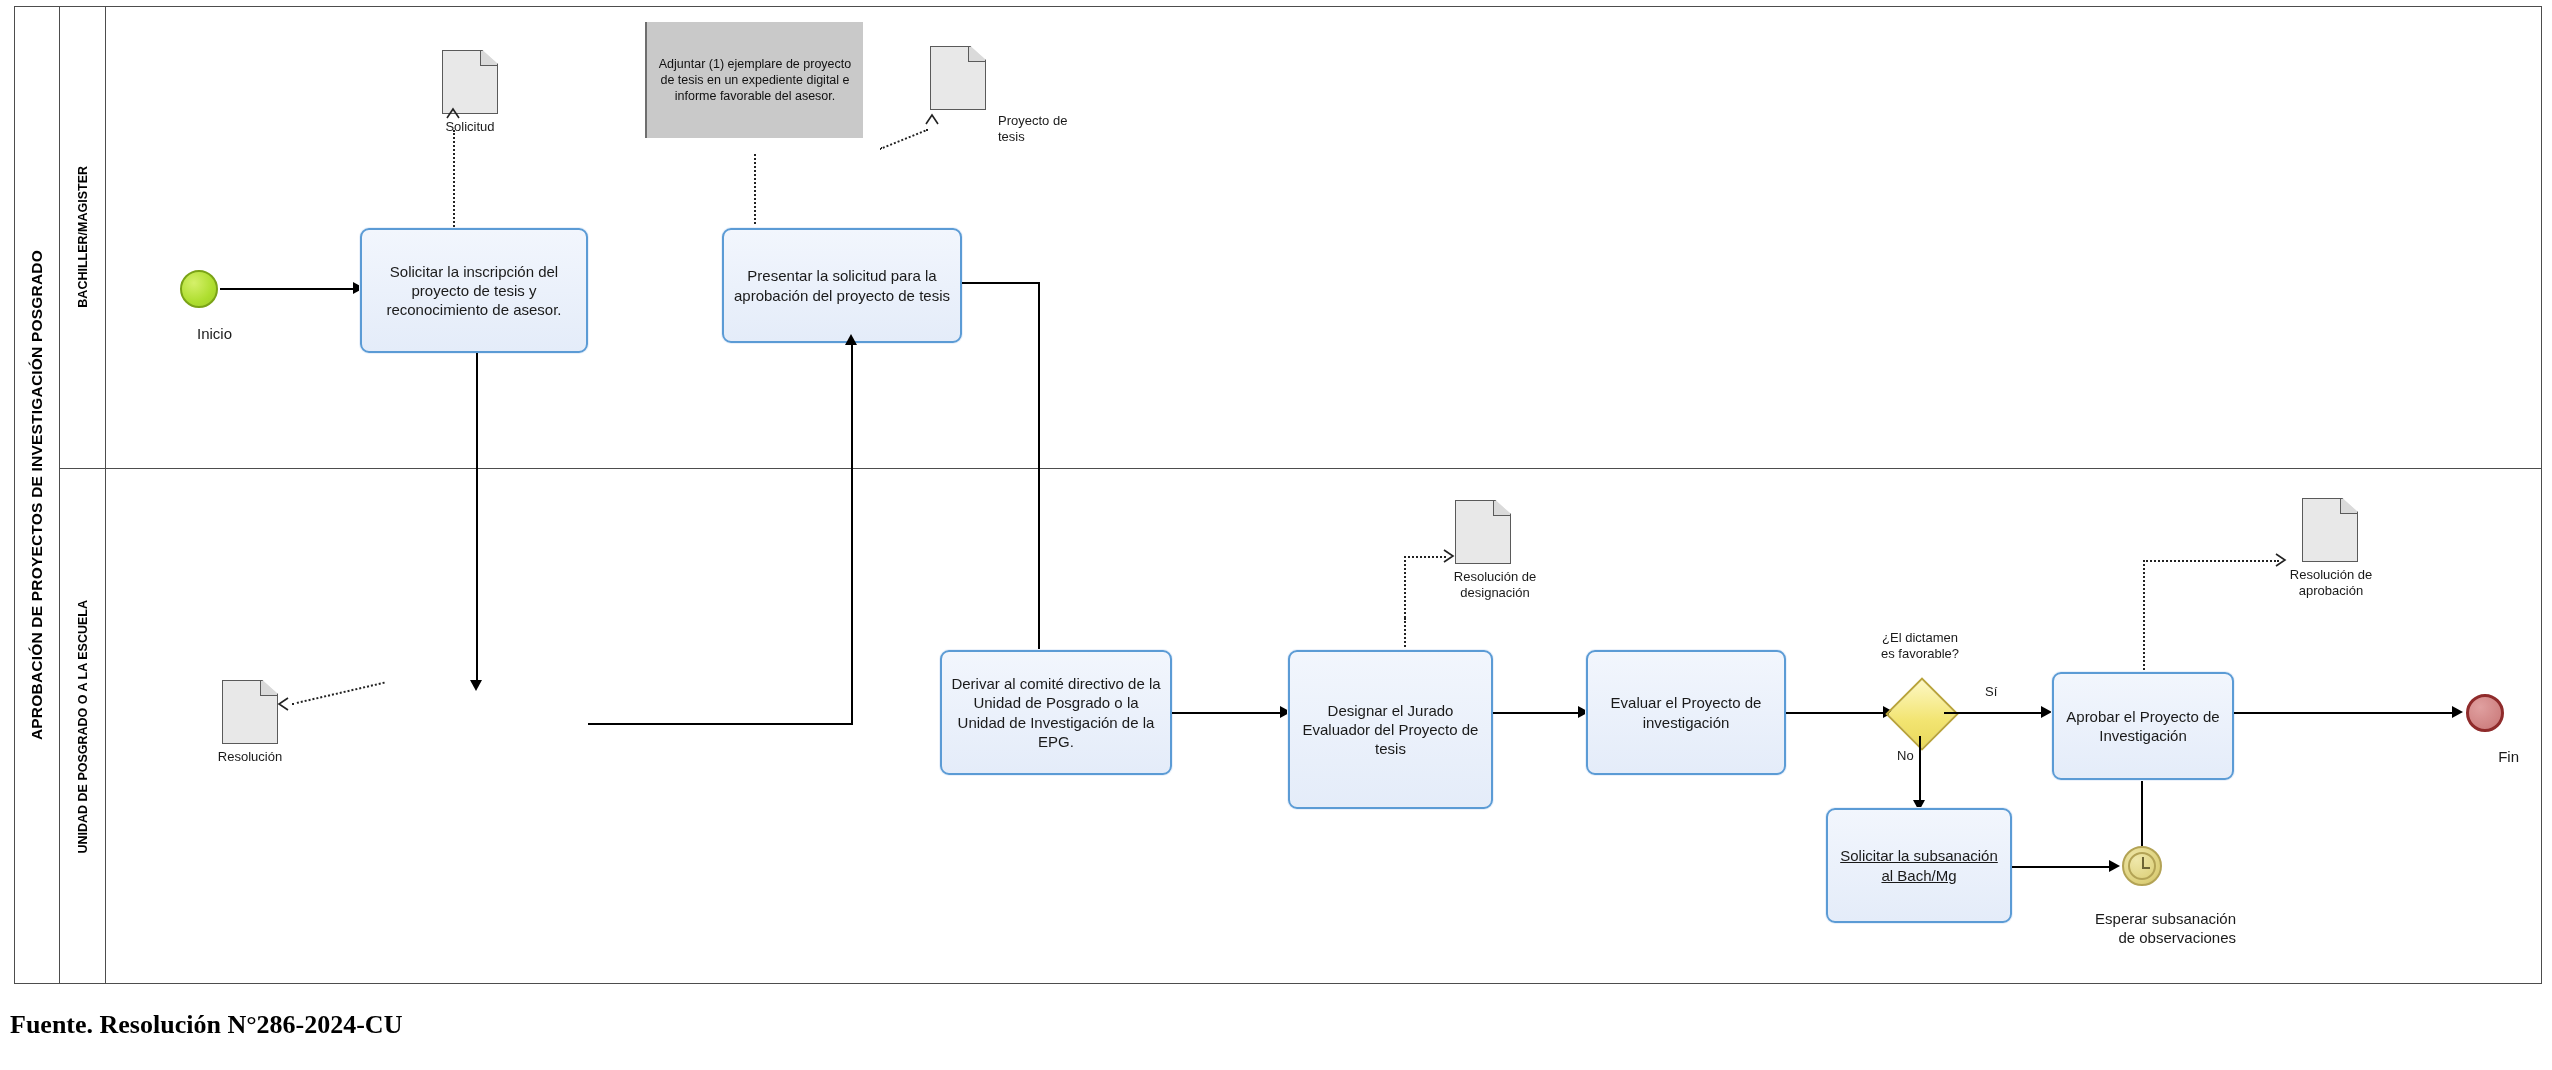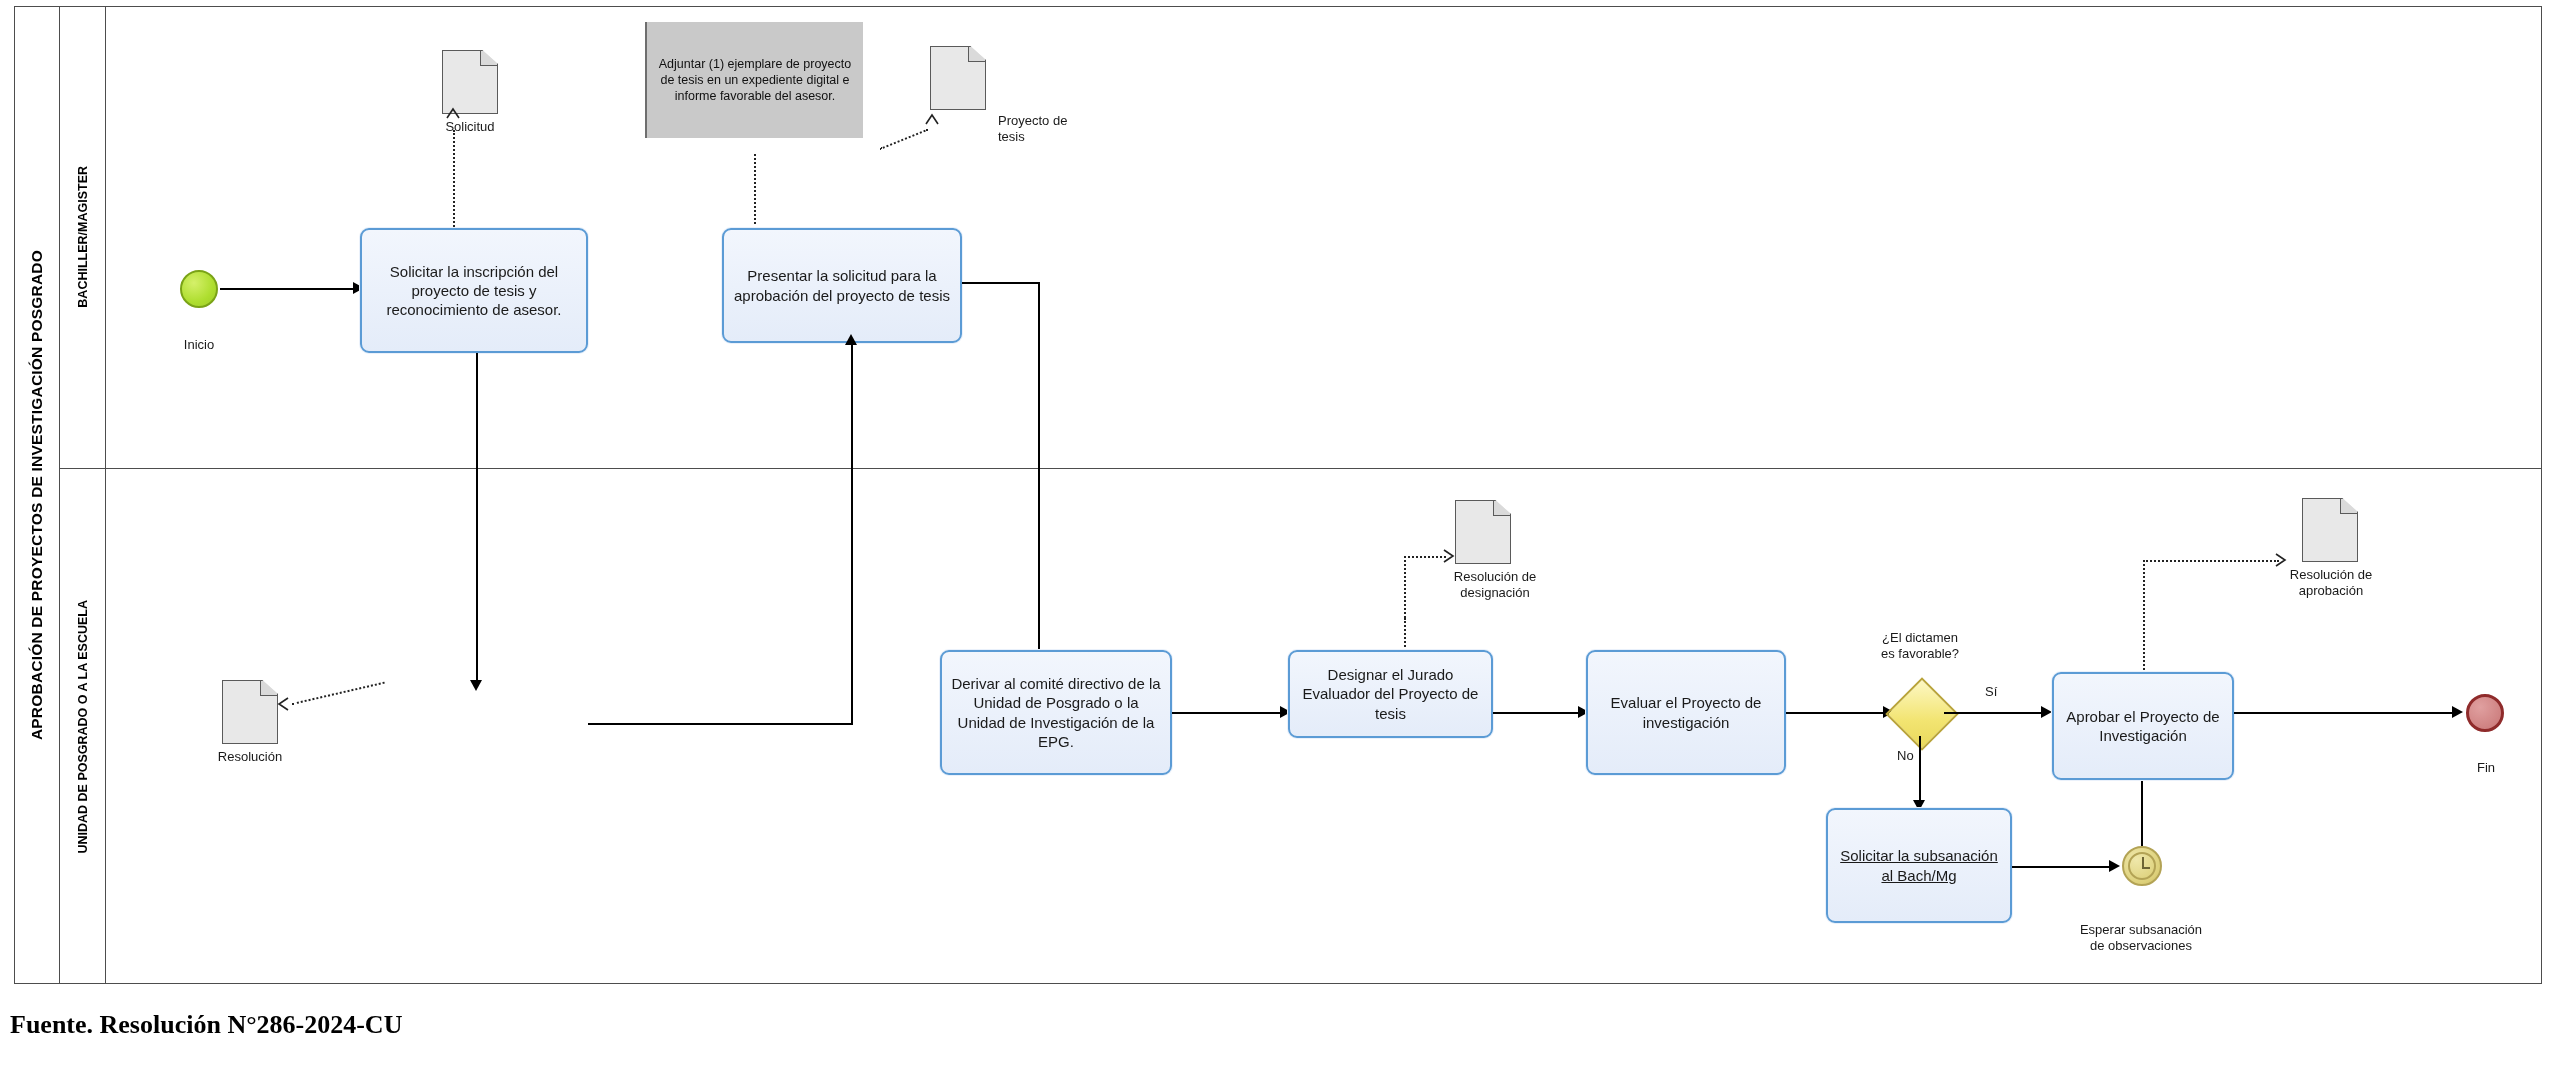--- a/index.html
+++ b/index.html
@@ -33,21 +33,21 @@
 
   .annot{position:absolute;box-sizing:border-box;background:#c9c9c9;border-left:2px solid #6e6e6e;
         display:flex;align-items:center;justify-content:center;text-align:center;
         font-size:12.5px;line-height:1.3;color:#111;padding:5px 8px;}
 
   .event{position:absolute;border-radius:50%;box-sizing:border-box;}
   #start-event{width:38px;height:38px;background:#b7e33b;border:2px solid #7aa317;
         background:radial-gradient(circle at 35% 32%, #d5f06a 0%, #aede2f 60%, #9ccb27 100%);}
   #end-event{width:38px;height:38px;background:#d48d8d;border:3.5px solid #8f2b2b;
         background:radial-gradient(circle at 35% 32%, #e0a0a0 0%, #cf8282 70%, #c57575 100%);}
-  .ev-label{position:absolute;font-size:13px;color:#1a1a1a;text-align:center;white-space:nowrap;margin-top:12px;}
+  .ev-label{position:absolute;font-size:15px;color:#1a1a1a;text-align:right;white-space:nowrap;}
 
   #gateway{position:absolute;width:48px;height:48px;background:#f6ec86;border:2px solid #b9a43a;transform:rotate(45deg);
         background:linear-gradient(135deg,#fdf8c4 0%,#f2e471 60%,#e9d95c 100%);}
   .gw-label{position:absolute;font-size:13px;line-height:1.25;color:#1a1a1a;text-align:center;}
 
   #timer-event{position:absolute;width:40px;height:40px;border-radius:50%;
         background:radial-gradient(circle at 35% 32%,#efe8ab 0%,#ddd07a 70%,#c9bc62 100%);
         border:2.5px solid #b3a355;box-sizing:border-box;}
   #timer-event .inner{position:absolute;left:4px;top:4px;right:4px;bottom:4px;border-radius:50%;border:2px solid #b3a355;box-sizing:border-box;}
   #timer-event .hand1{position:absolute;left:50%;top:9px;width:1.6px;height:10px;background:#6d6434;transform-origin:bottom center;}
@@ -173,21 +173,21 @@
   </div>
   <div class="dash v" style="left:1404px;top:556px;height:62px;"></div>
   <div class="dash h" style="left:1404px;top:556px;width:42px;"></div>
   <div class="oarrow" style="left:1442px;top:549px;">
     <svg width="14" height="14" viewBox="0 0 14 14">
         <path d="M2 1 L11 7 L2 13" fill="none" stroke="#222" stroke-width="1.6"></path>
       </svg>
   </div>
   <div class="dash v" style="left:1404px;top:618px;height:40px;"></div>
 
-  <div class="task" style="left:1288px;top:650px;width:205px;height:88px;">Designar el Jurado Evaluador del Proyecto de tesis</div>
+  <div class="task" style="left:1288px;top:650px;width:205px;height:159px;">Designar el Jurado Evaluador del Proyecto de tesis</div>
 
   <div class="seq h" style="left:1493px;top:712px;width:88px;"></div>
   <div class="arrow right" style="left:1578px;top:706px;"></div>
 
   <div class="task" style="left:1586px;top:650px;width:200px;height:125px;">Evaluar el Proyecto de investigación</div>
 
   <div class="seq h" style="left:1786px;top:712px;width:100px;"></div>
   <div class="arrow right" style="left:1883px;top:706px;"></div>
 
   <div id="gateway" style="left:1896px;top:688px;"></div>

